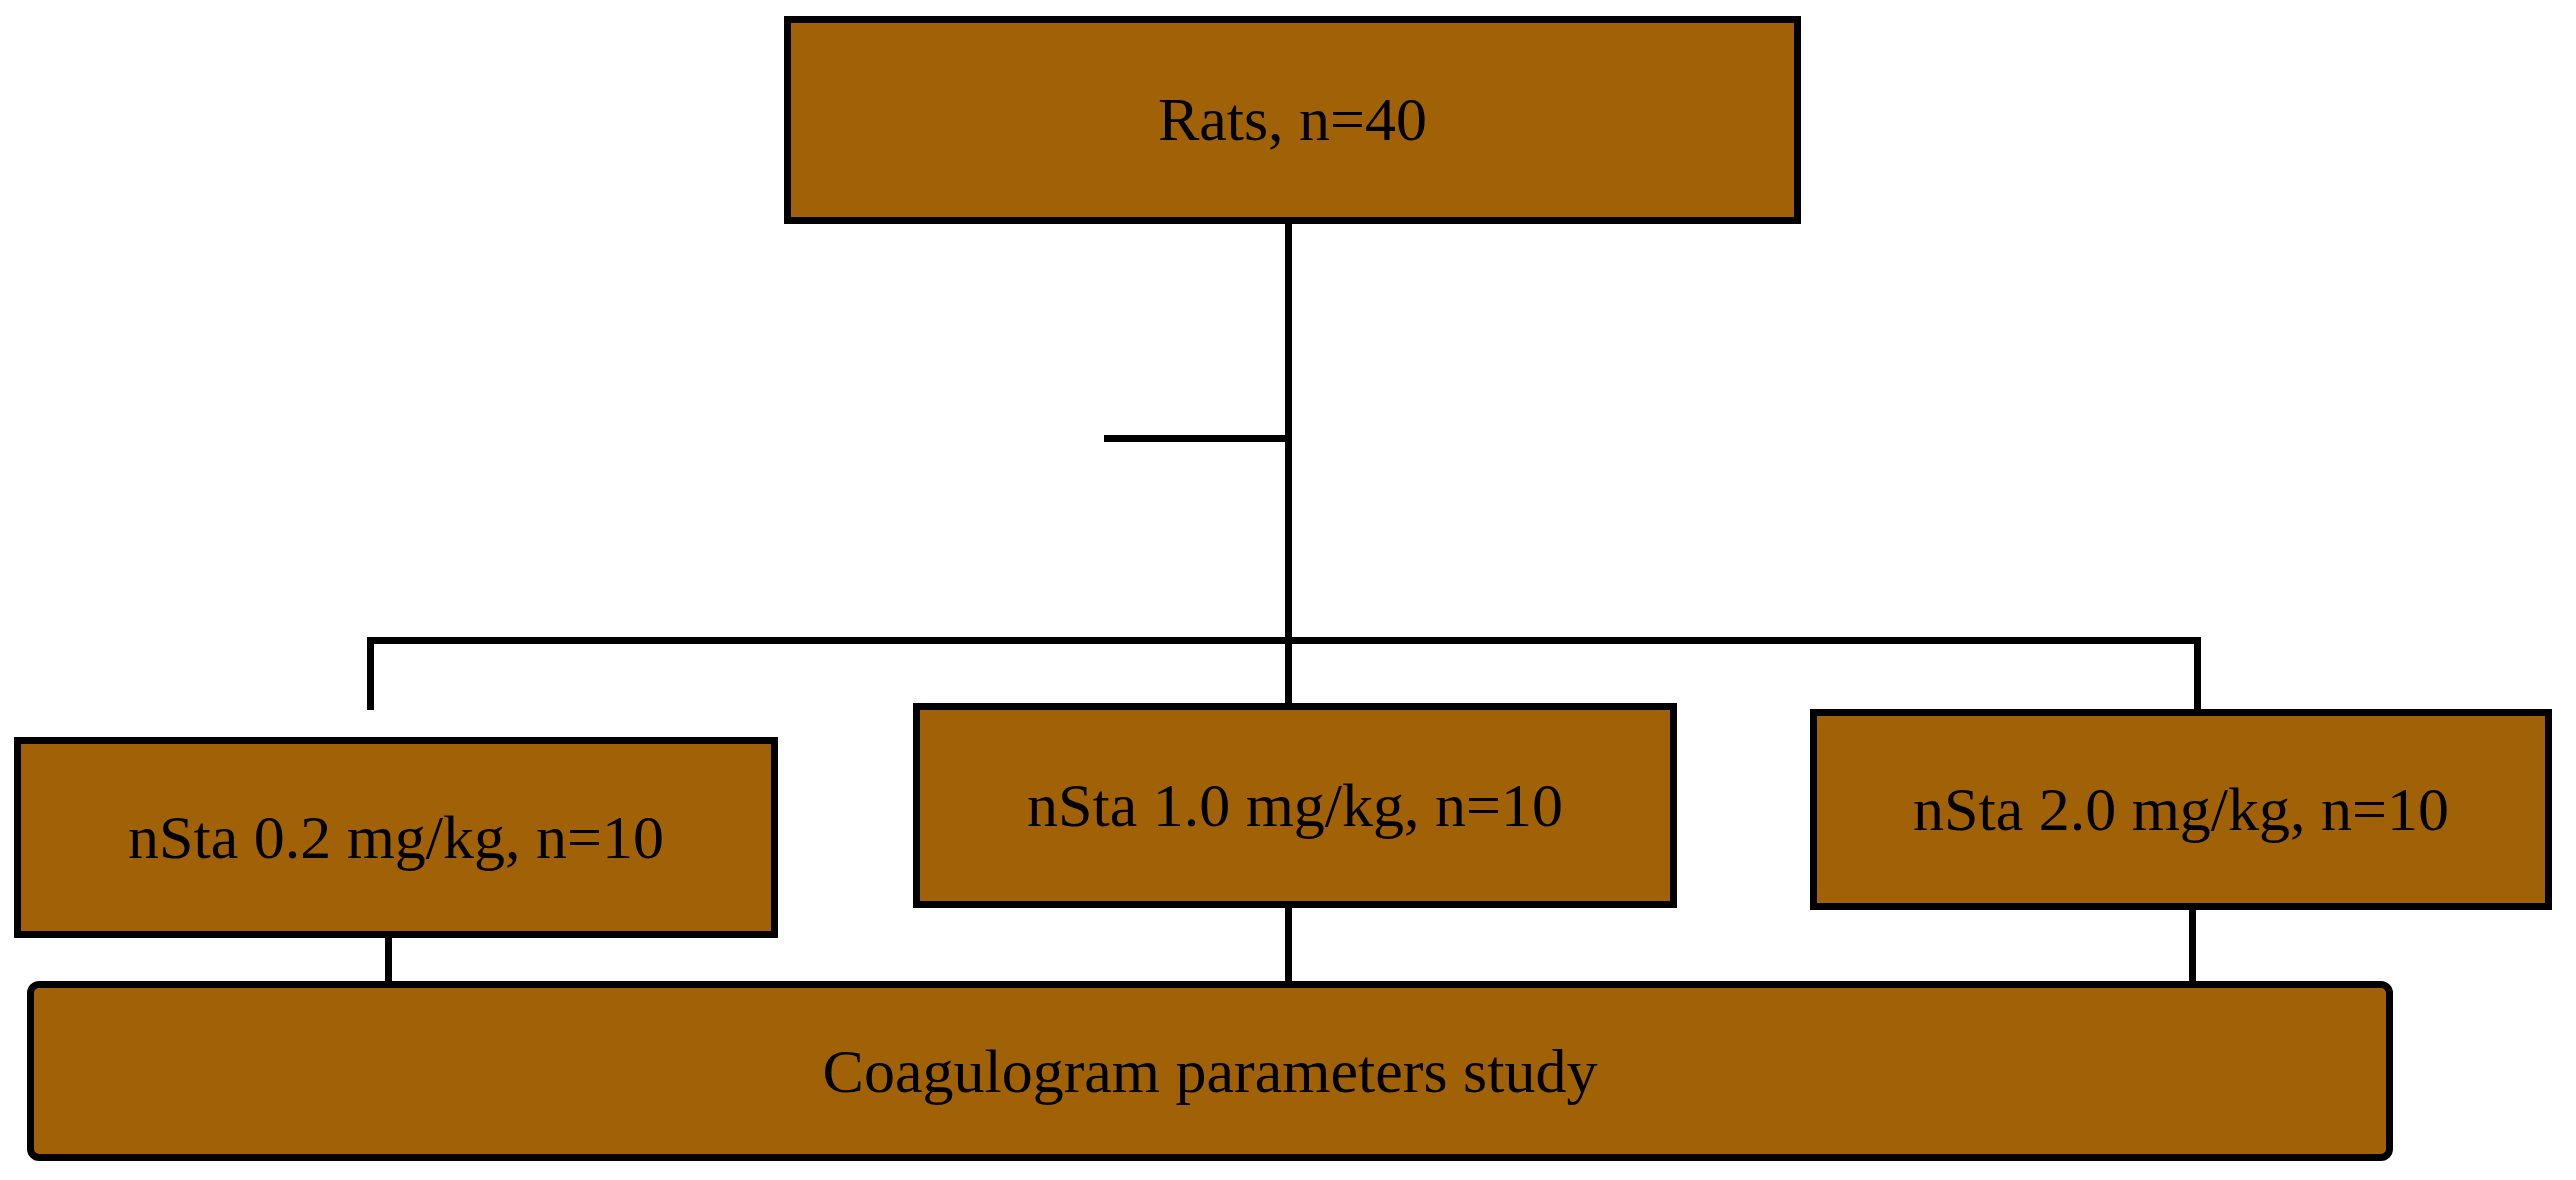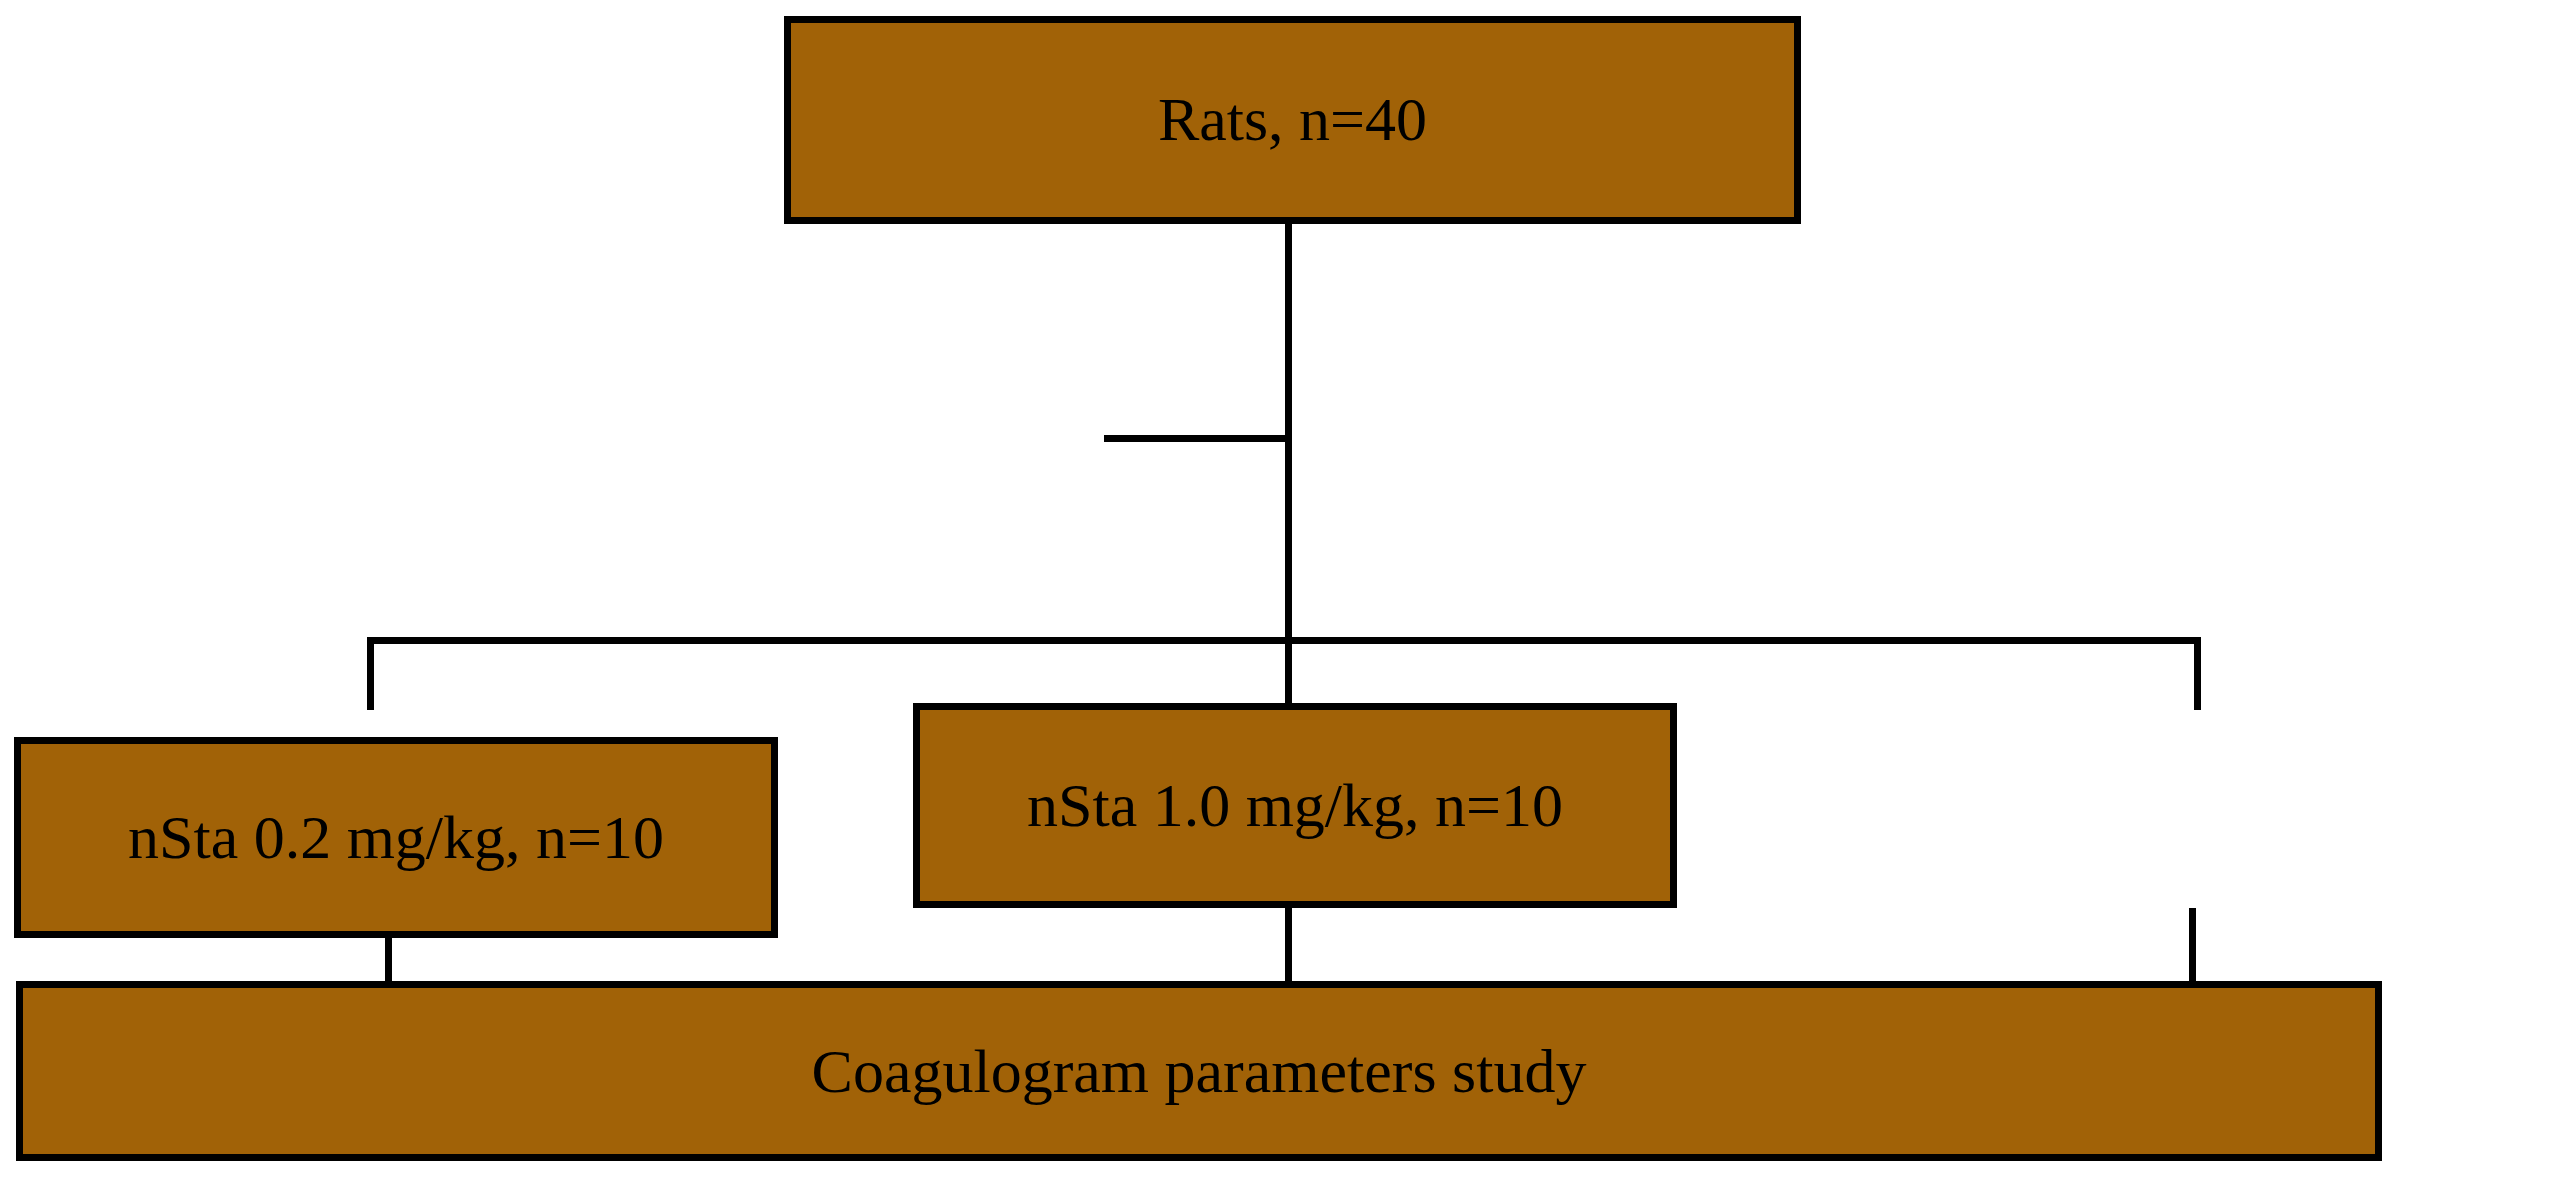--- a/index.html
+++ b/index.html
@@ -38,21 +38,21 @@
     background: #000000;
     z-index: 1;
   }
 
   
   .node-rats    { left: 784px; top: 15.5px;   width: 1017px; height: 208px; }
   .node-control { left: 115px;  top: 333px;  width: 996px; height: 211px; }
   .node-dose-02 { left: 14px;   top: 709px; width: 764px; height: 201px; margin-top: 28px; }
   .node-dose-10 { left: 913px; top: 703px; width: 764px; height: 205px; }
   .node-dose-20 { left: 1810px; top: 709px; width: 742px; height: 201px; }
-  .node-outcome { left: 16px;   top: 981px; width: 2366px; height: 180px; }
+  .node-outcome { left: 27px;   top: 981px; width: 2366px; height: 180px; border-radius: 12px; }
 
   
   .line-v-top          { left: 1285px; top: 218px;  width: 7px;   height: 426px; }
   .line-h-control      { left: 1104px; top: 435px;  width: 184px;  height: 7px;  }
   .line-h-branch       { left: 367px;  top: 637px;  width: 1834px; height: 7px;  }
   .line-v-branch-left  { left: 367px;  top: 637px;  width: 7px;   height: 73px; }
   .line-v-branch-mid   { left: 1285px; top: 637px;  width: 7px;   height: 69px;  }
   .line-v-branch-right { left: 2194px; top: 637px;  width: 7px;   height: 73px; }
   .line-v-out-left     { left: 385px;  top: 908px; width: 7px;   height: 75px; }
   .line-v-out-mid      { left: 1285px; top: 907px; width: 7px;   height: 76px; }
@@ -79,19 +79,22 @@
 
 
   <div class="node node-dose-02">
     <span class="node-label">nSta 0.2 mg/kg, n=10</span>
   </div>
 
   <div class="node node-dose-10">
     <span class="node-label">nSta 1.0 mg/kg, n=10</span>
   </div>
 
+  <div class="node node-dose-20">
+    <span class="node-label">nSta 2.0 mg/kg, n=10</span>
+  </div>
 
   <div class="node node-outcome">
     <span class="node-label">Coagulogram parameters study</span>
   </div>
 
 </div>
 
 
 </body></html>

